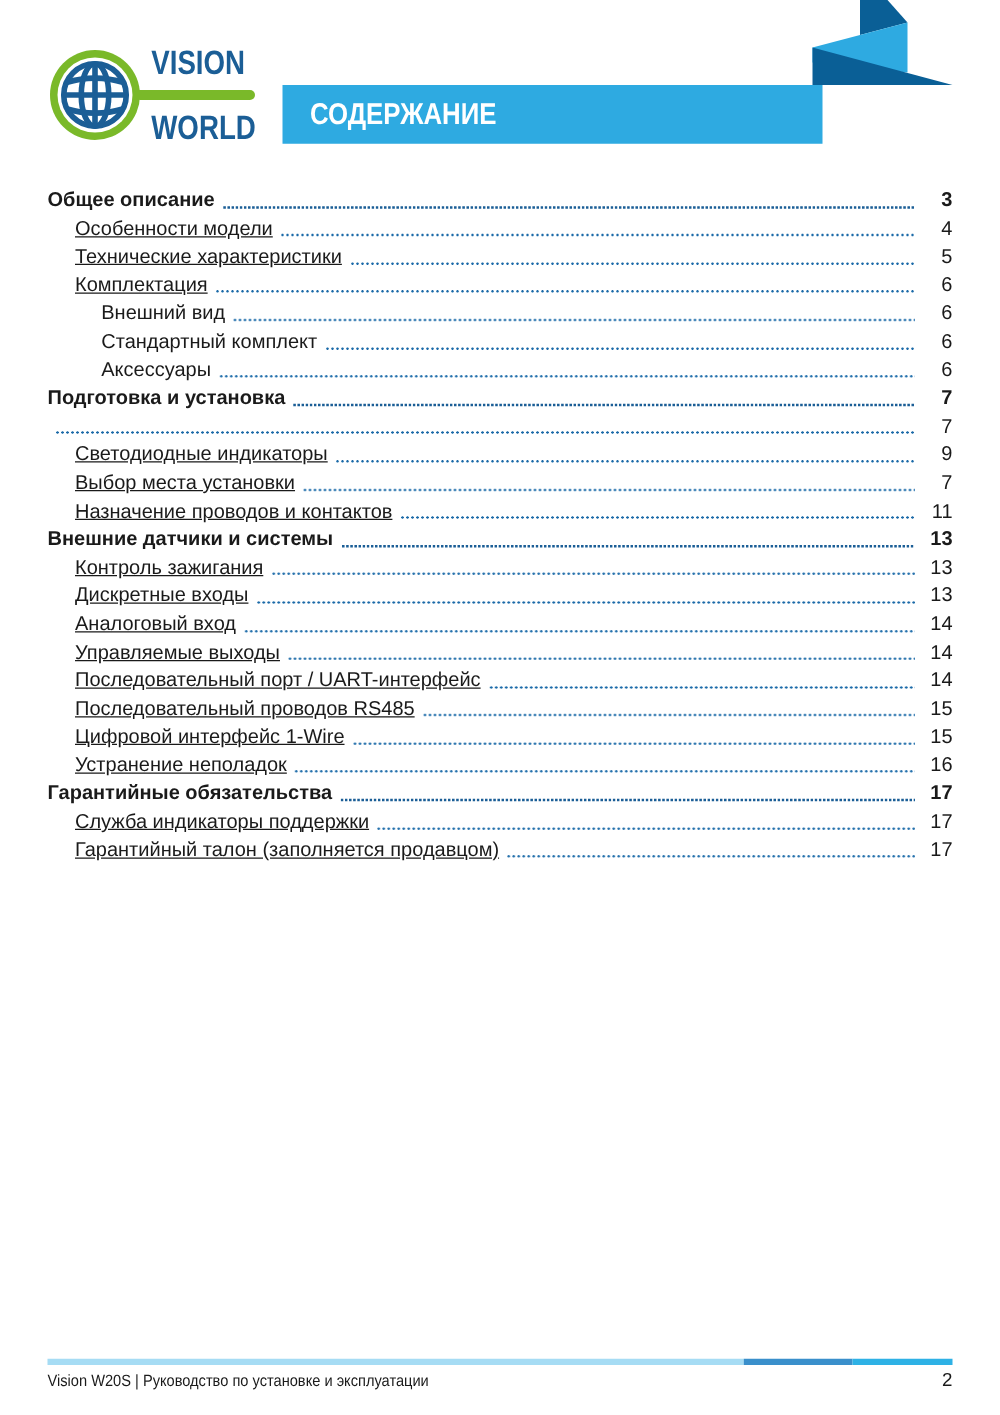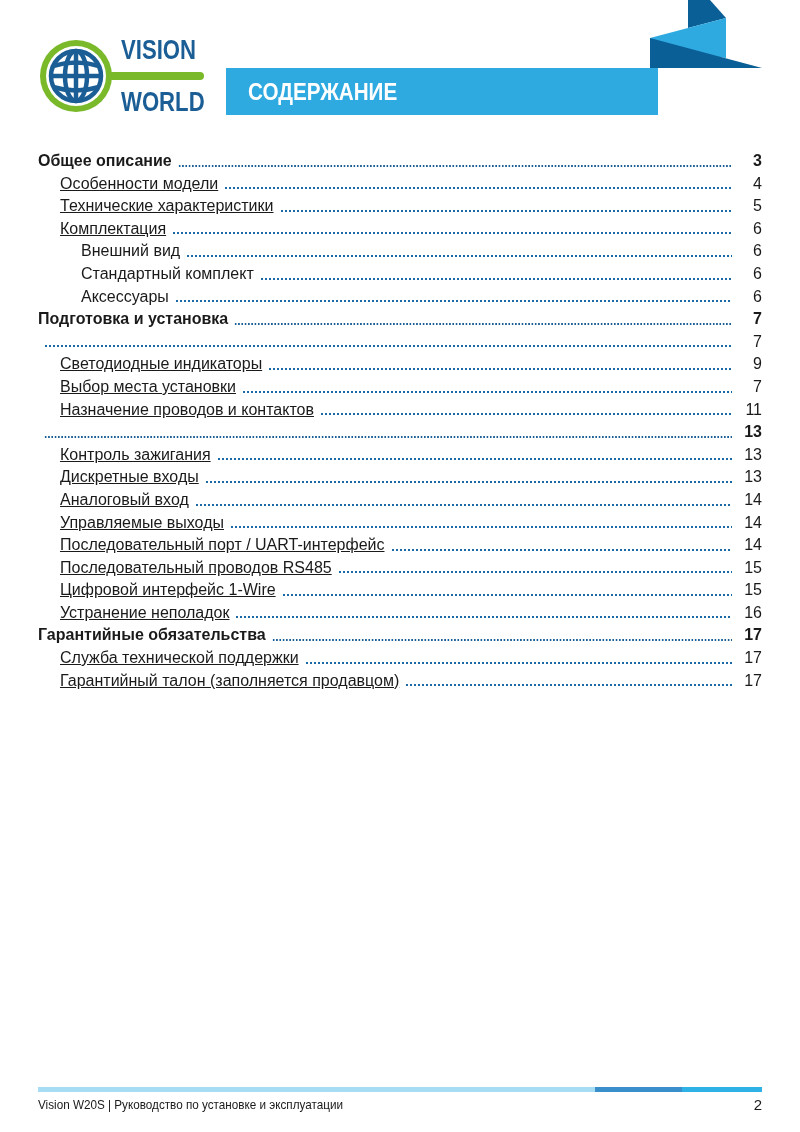--- a/index.html
+++ b/index.html
@@ -139,20 +139,21 @@
       <span class="toc-title">Выбор места установки</span>
       <span class="toc-leader"></span>
       <span class="toc-page">7</span>
     </div>
     <div class="toc-row lvl-2">
       <span class="toc-title">Назначение проводов и контактов</span>
       <span class="toc-leader"></span>
       <span class="toc-page">11</span>
     </div>
     <div class="toc-row lvl-1">
+      <span class="toc-title">Внешние датчики и системы</span>
       <span class="toc-leader"></span>
       <span class="toc-page">13</span>
     </div>
     <div class="toc-row lvl-2">
       <span class="toc-title">Контроль зажигания</span>
       <span class="toc-leader"></span>
       <span class="toc-page">13</span>
     </div>
     <div class="toc-row lvl-2">
       <span class="toc-title">Дискретные входы</span>
@@ -188,21 +189,21 @@
       <span class="toc-title">Устранение неполадок</span>
       <span class="toc-leader"></span>
       <span class="toc-page">16</span>
     </div>
     <div class="toc-row lvl-1">
       <span class="toc-title">Гарантийные обязательства</span>
       <span class="toc-leader"></span>
       <span class="toc-page">17</span>
     </div>
     <div class="toc-row lvl-2">
-      <span class="toc-title">Служба технической поддержки</span>
+      <span class="toc-title">Служба индикаторы поддержки</span>
       <span class="toc-leader"></span>
       <span class="toc-page">17</span>
     </div>
     <div class="toc-row lvl-2">
       <span class="toc-title">Гарантийный талон (заполняется продавцом)</span>
       <span class="toc-leader"></span>
       <span class="toc-page">17</span>
     </div>
   </div>
 

